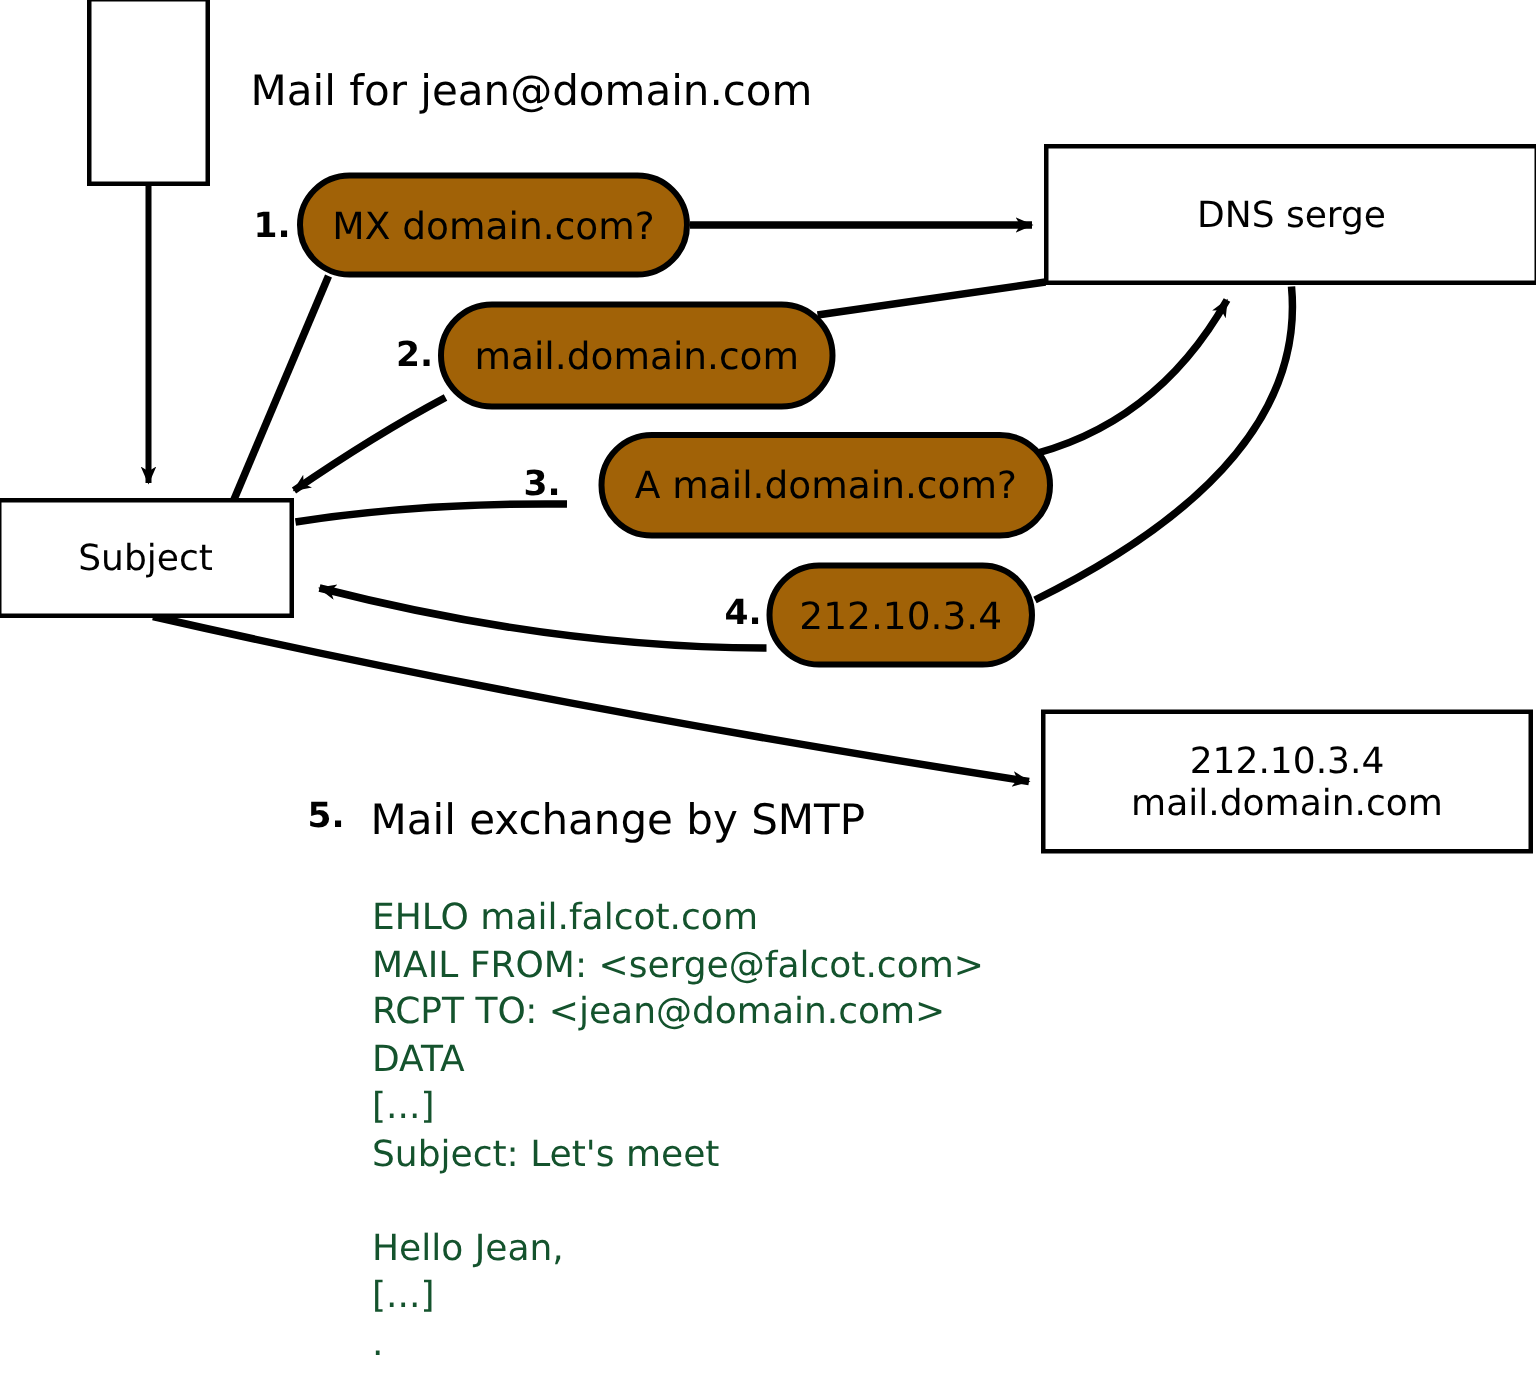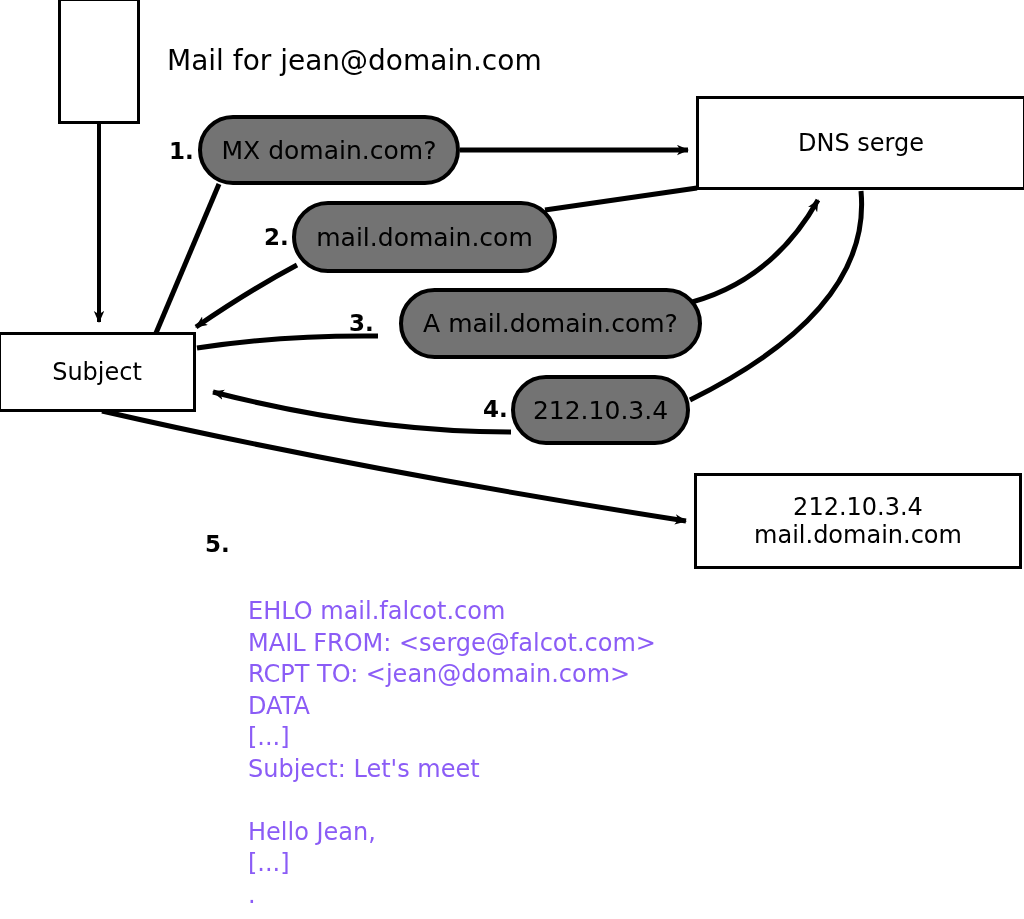--- a/index.html
+++ b/index.html
@@ -34,21 +34,21 @@
     text-align: center;
     font-size: 24px;
     color: #000000;
     line-height: 1.18;
     z-index: 3;
   }
   .bubble {
     position: absolute;
     box-sizing: border-box;
     border: 4px solid #000000;
-    background: #737373;
+    background: #a16207;
     display: flex;
     align-items: center;
     justify-content: center;
     text-align: center;
     font-size: 25px;
     color: #000000;
     z-index: 4;
   }
   .step-num {
     position: absolute;
@@ -61,21 +61,21 @@
   .plain-text {
     position: absolute;
     font-size: 28px;
     color: #000000;
     white-space: nowrap;
     z-index: 5;
   }
   .transcript {
     position: absolute;
     font-size: 24px;
-    color: #8b5cf6;
+    color: #14532d;
     line-height: 31.5px;
     white-space: pre;
     z-index: 5;
   }
 </style>
 </head>
 <body>
 
 <div id="canvas">
 
@@ -138,20 +138,21 @@
   <div class="bubble" style="left:399px; top:288px; width:303px; height:71px; border-radius:36px;">
     <span>A mail.domain.com?</span>
   </div>
 
   <div class="step-num" style="left:483px; top:396px;">4.</div>
   <div class="bubble" style="left:511px; top:375px; width:179px; height:70px; border-radius:35px;">
     <span>212.10.3.4</span>
   </div>
 
   <div class="step-num" style="left:205px; top:531px;">5.</div>
+  <div class="plain-text" style="left:247px; top:530px;">Mail exchange by SMTP</div>
 
   <div class="plain-text" style="left:167px; top:44px;">Mail for jean@domain.com</div>
 
   <div class="transcript" style="left:248px; top:596px;">EHLO mail.falcot.com
 MAIL FROM: &lt;serge@falcot.com&gt;
 RCPT TO: &lt;jean@domain.com&gt;
 DATA
 [...]
 Subject: Let's meet
 

